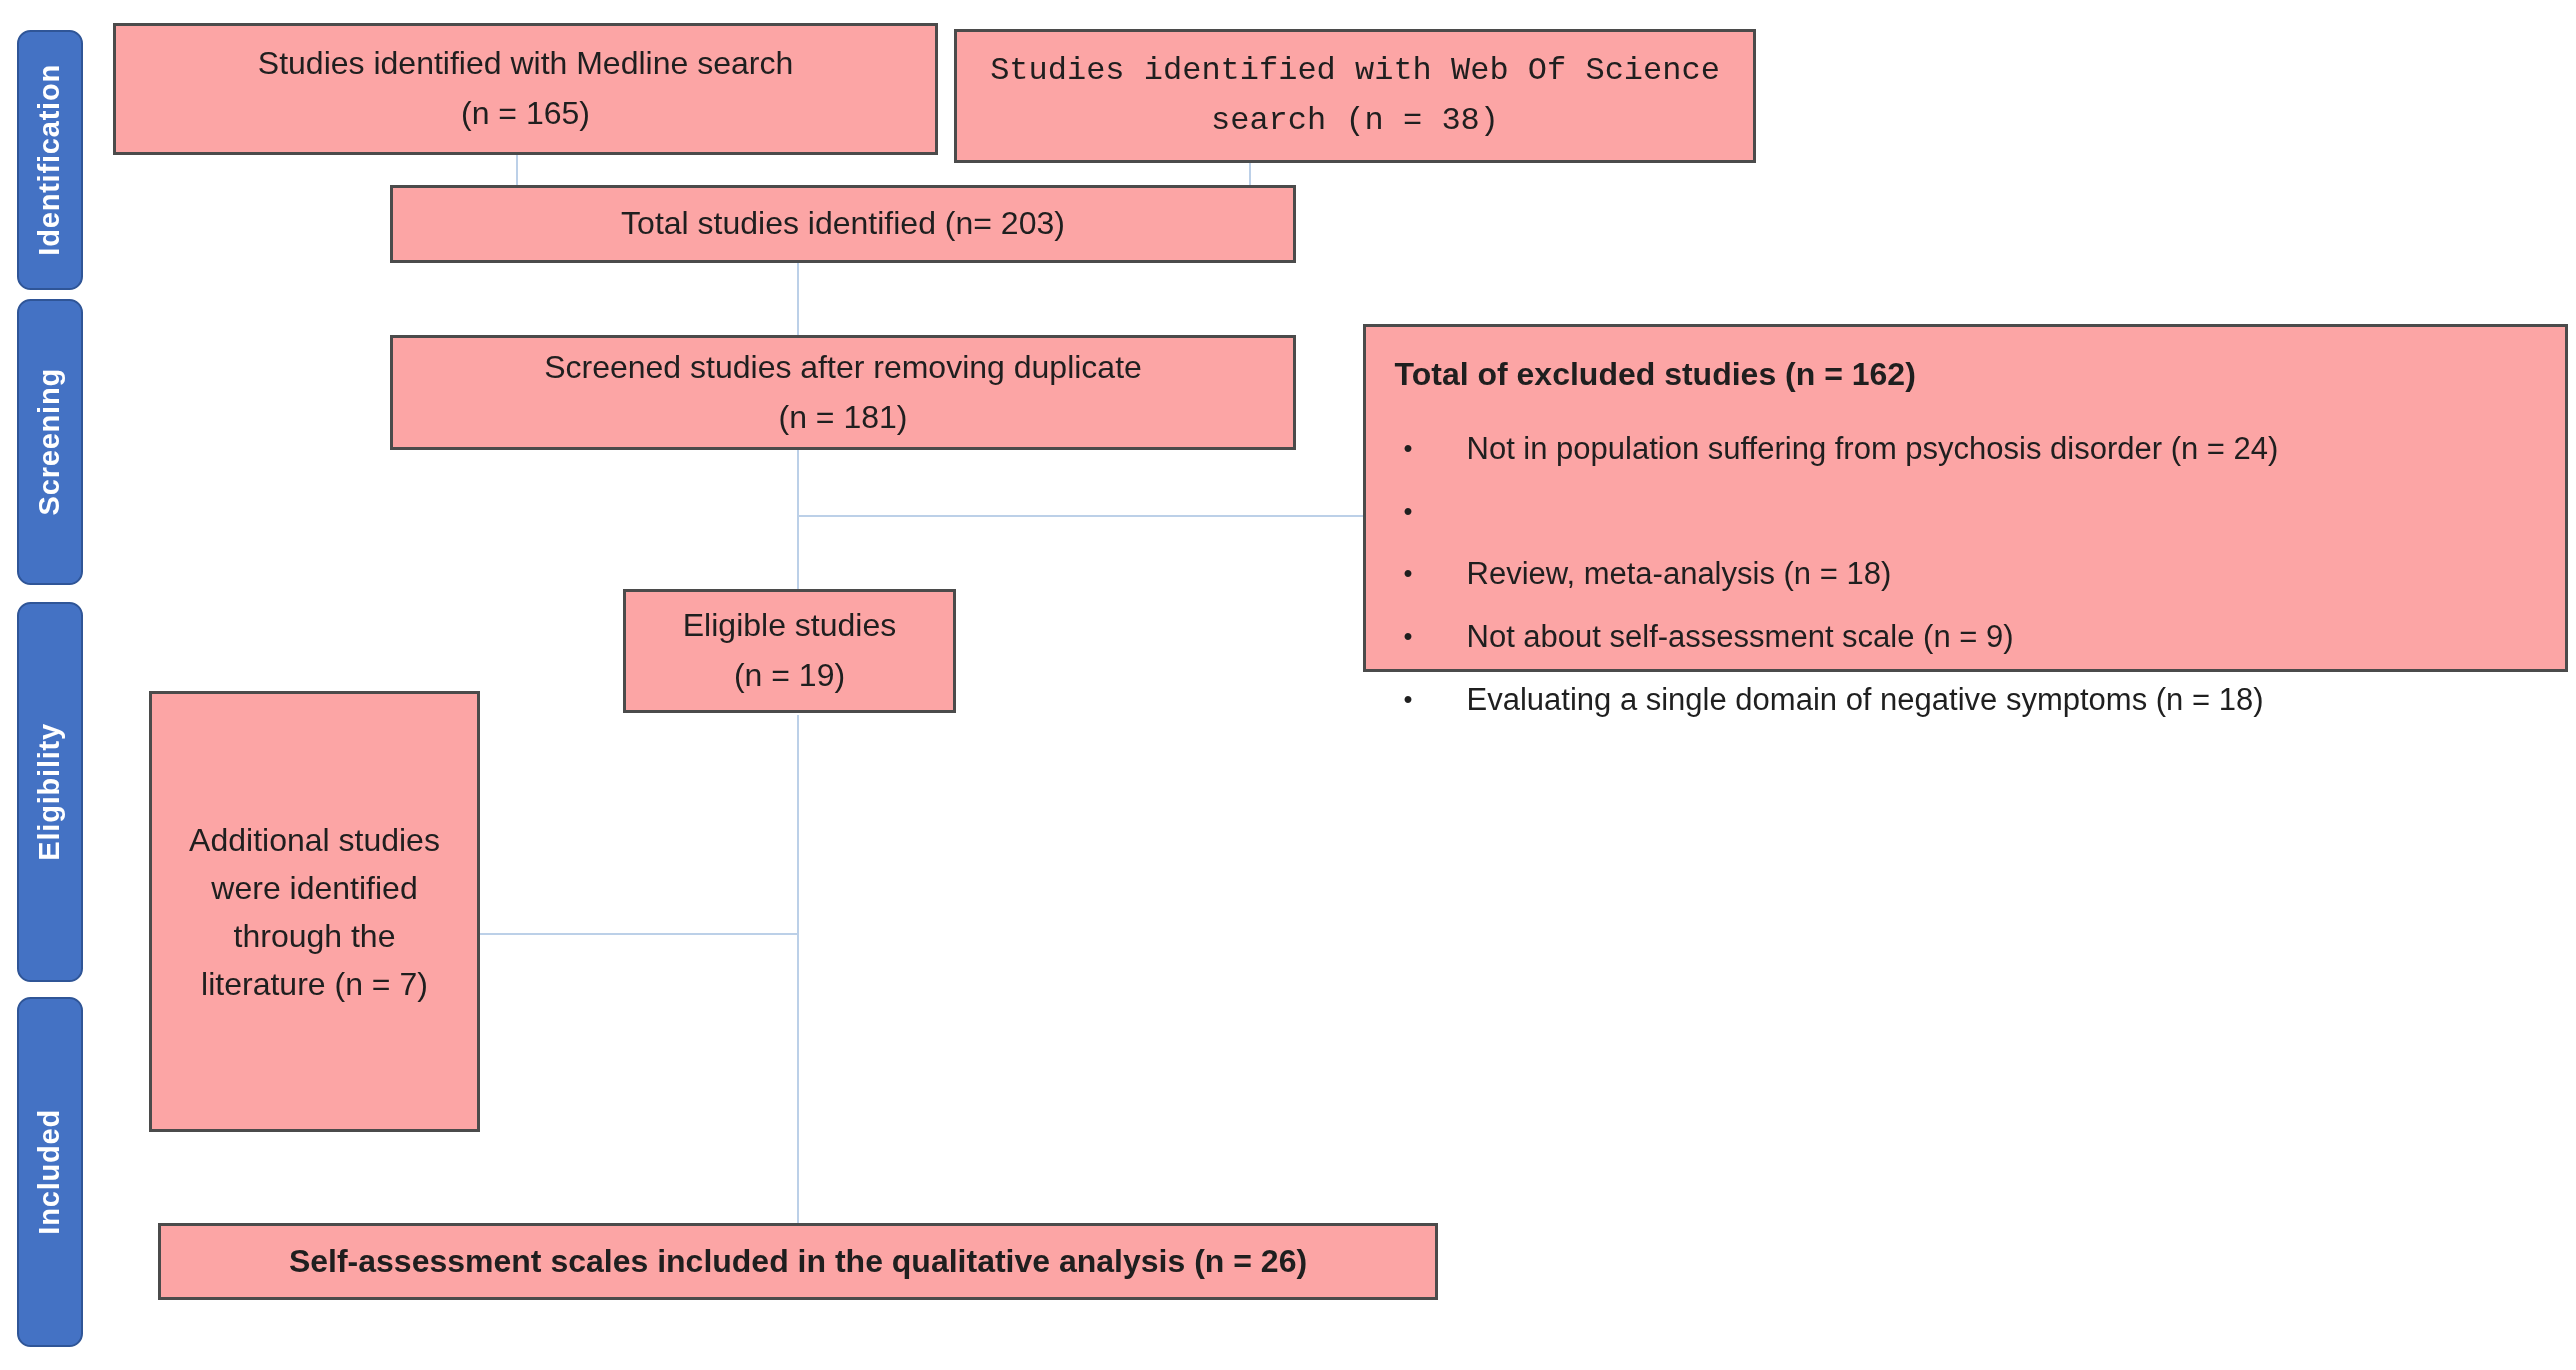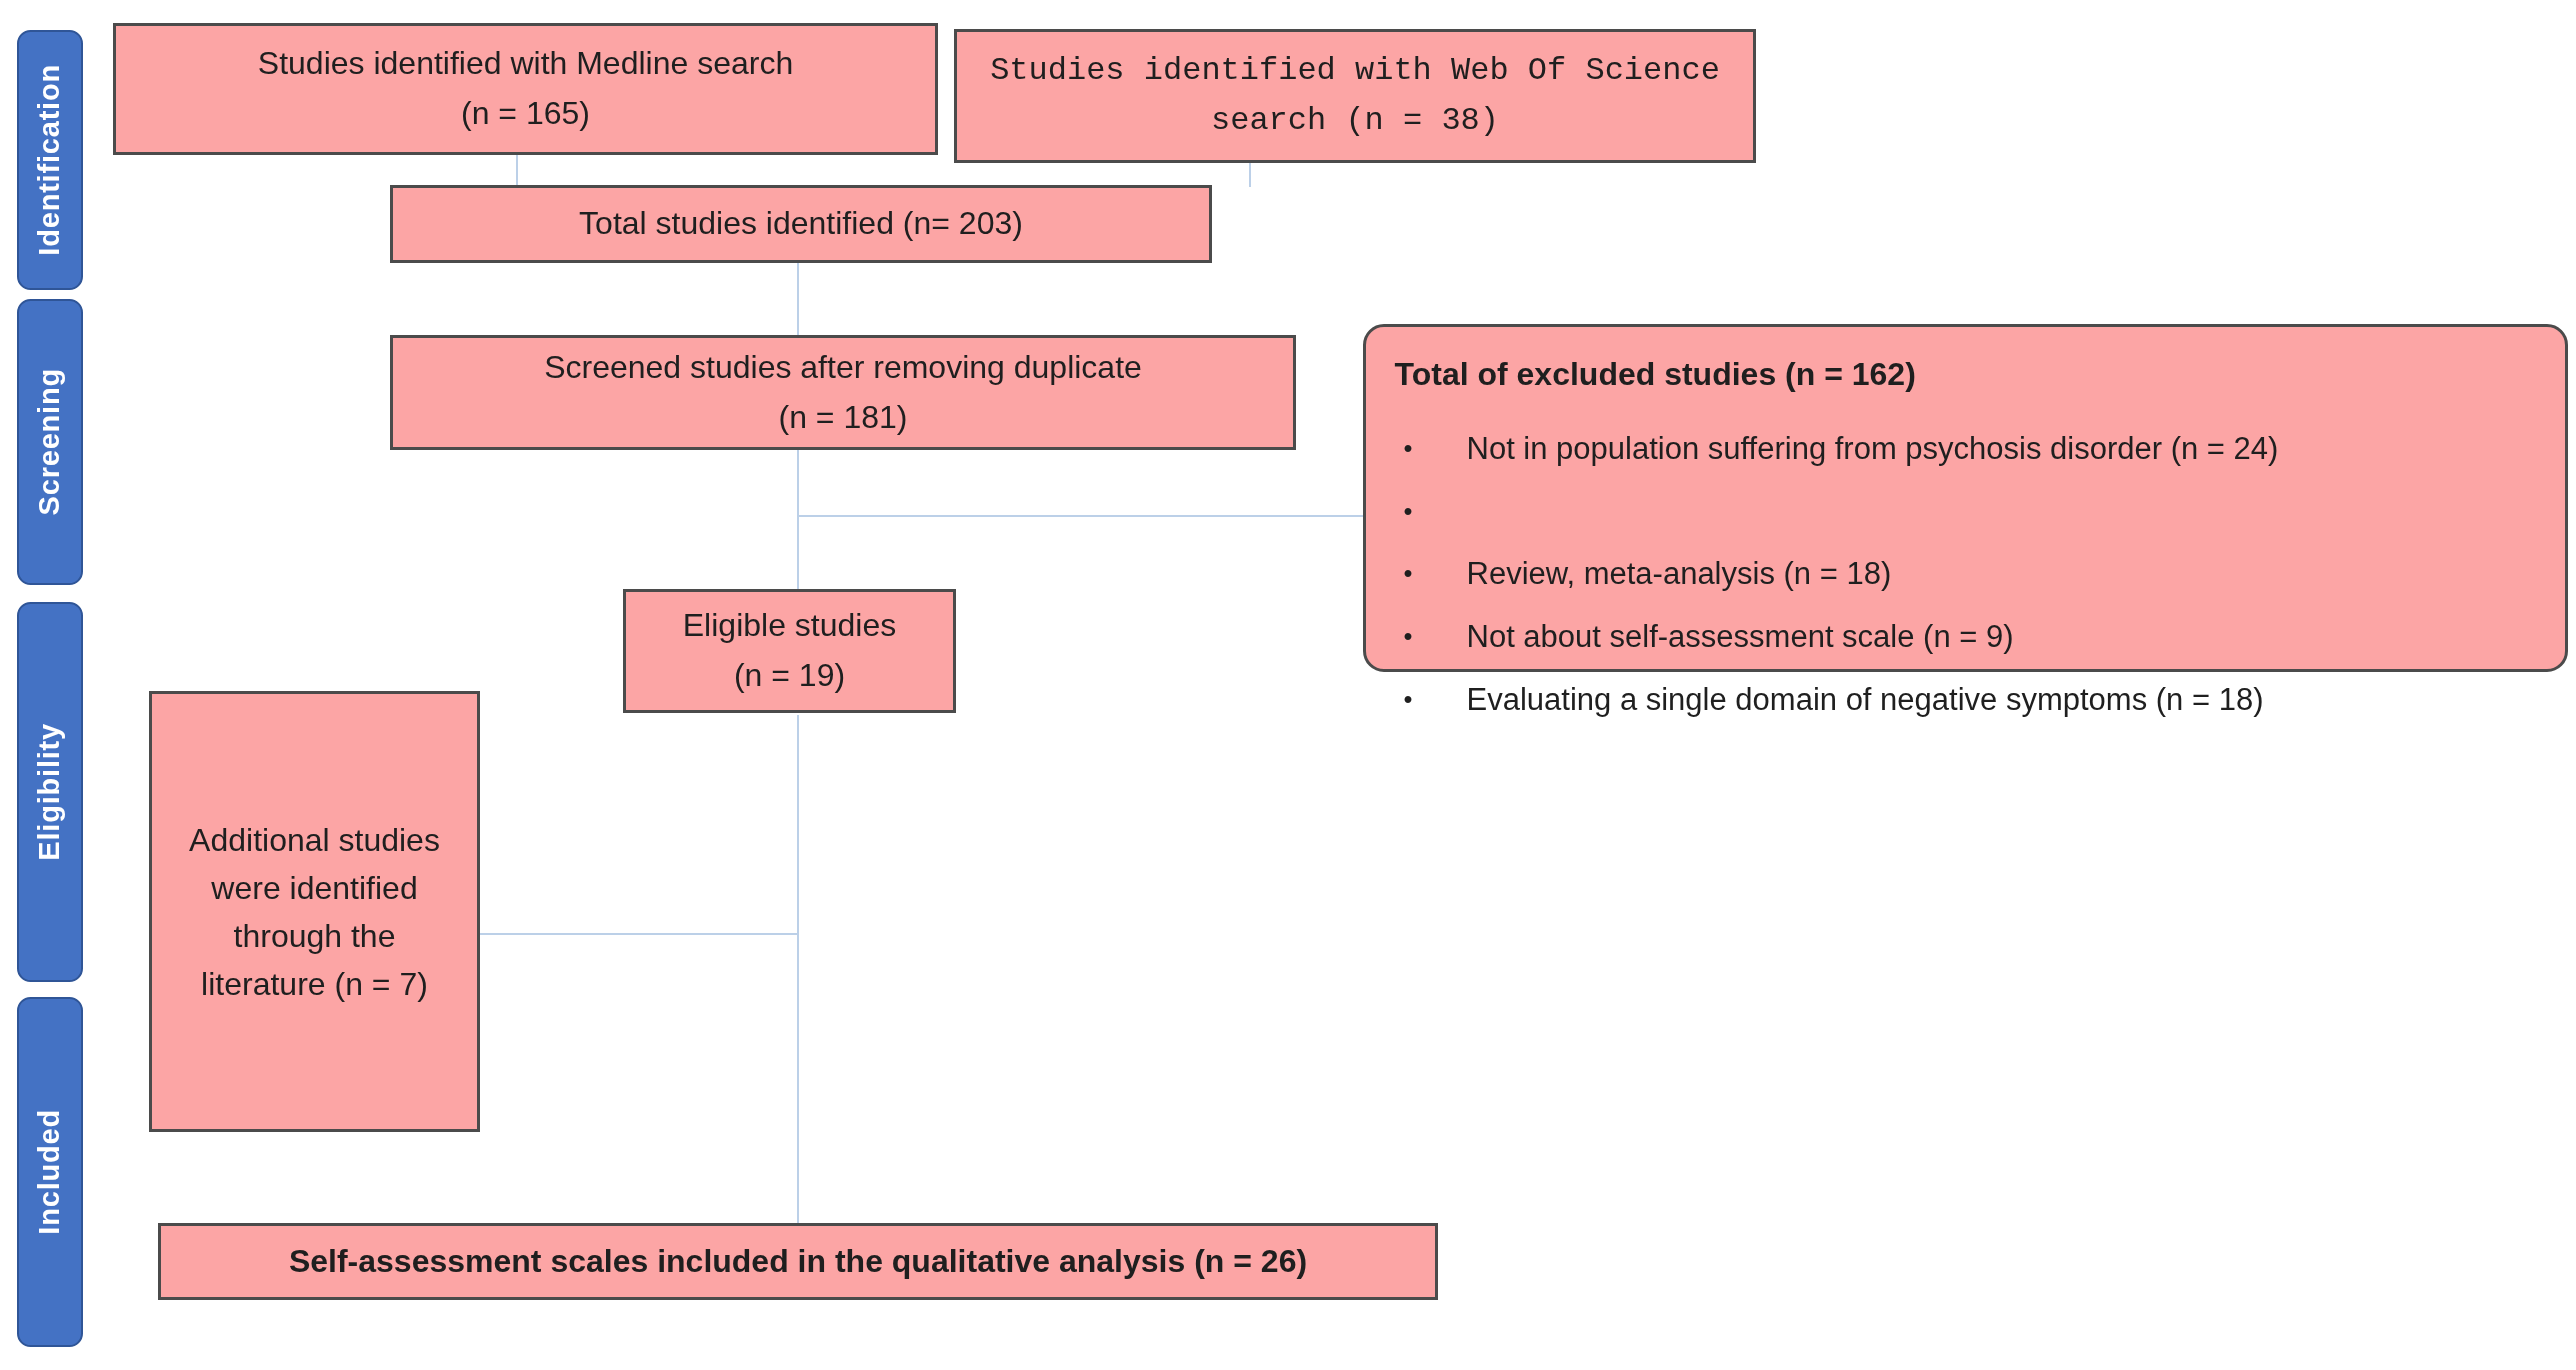--- a/index.html
+++ b/index.html
@@ -19,21 +19,21 @@
   }
   
   .fbox{
     position:absolute;background:#fca5a5;border:3px solid #4b4b4b;box-sizing:border-box;
     display:flex;flex-direction:column;align-items:center;justify-content:center;
     text-align:center;font-size:32px;line-height:1.55;
   }
   .fbox .ln{display:block;}
   .bold{font-weight:bold;}
   
-  .fbox.listbox{align-items:flex-start;justify-content:flex-start;text-align:left;padding:19.6px 27px;border-radius:21px;}
+  .fbox.listbox{align-items:flex-start;justify-content:flex-start;text-align:left;padding:19.6px 27px;}
   .listbox .hdr{font-weight:bold;font-size:32px;margin:3px 0 10.5px 1.5px;}
   .listbox ul{list-style:none;margin:0;padding:0;font-size:31px;}
   .listbox li{display:flex;margin:15px 0;}
   .listbox .bullet{width:33px;flex:0 0 33px;margin-left:10.5px;margin-right:30px;font-size:25.6px;line-height:1.85;}
   
   .conn{position:absolute;background:#BCD0E8;}
   .conn-v{width:2.3px;}
   .conn-h{height:2.3px;}
 </style>
 </head>
@@ -63,21 +63,21 @@
   <div class="conn conn-h" style="left:480px;top:933px;width:319px;"></div>
 
   <div class="fbox" style="left:113px;top:22.6px;width:825px;height:132px;">
     <span class="ln">Studies identified with Medline search</span>
     <span class="ln">(n = 165)</span>
   </div>
   <div class="fbox" style="left:954px;top:29px;width:802px;height:134px;font-family:Liberation Mono, monospace;">
     <span class="ln">Studies identified with Web Of Science</span>
     <span class="ln">search (n = 38)</span>
   </div>
-  <div class="fbox" style="left:390px;top:185px;width:822px;height:78px;">
+  <div class="fbox" style="left:390px;top:185px;width:906px;height:78px;">
     <span class="ln">Total studies identified (n= 203)</span>
   </div>
 
   <div class="fbox" style="left:390px;top:335px;width:906px;height:115px;">
     <span class="ln">Screened studies after removing duplicate</span>
     <span class="ln">(n = 181)</span>
   </div>
 
   <div class="fbox listbox" style="left:1363px;top:324px;width:1205px;height:348px;">
     <div class="hdr">Total of excluded studies (n = 162)</div>

